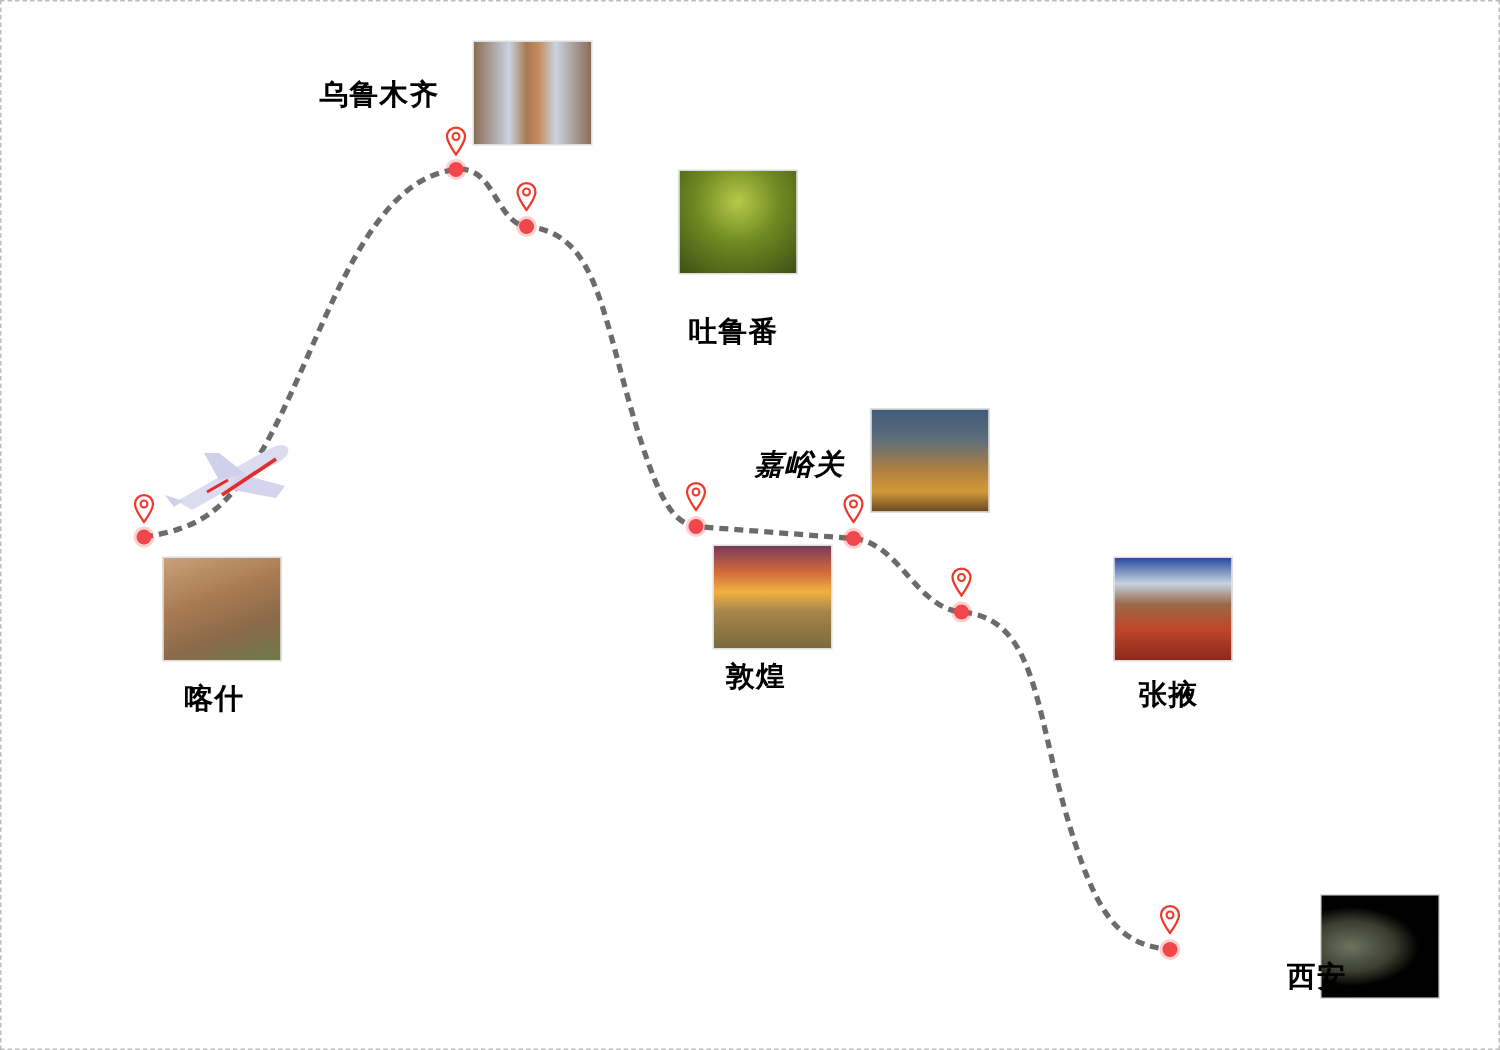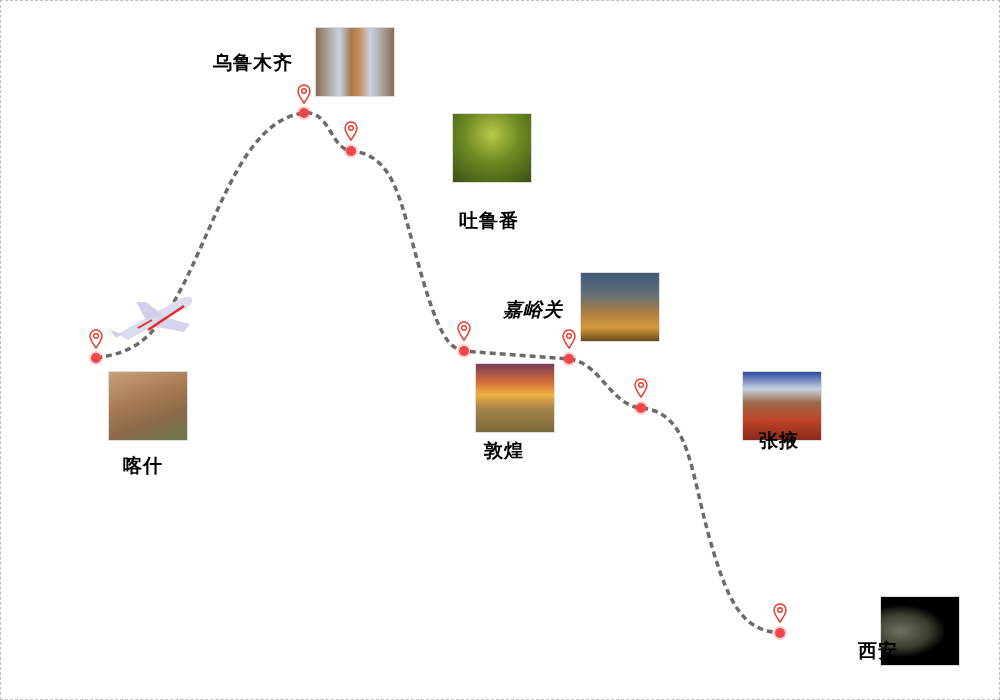--- a/index.html
+++ b/index.html
@@ -78,14 +78,14 @@
 <div class="photo" style="left:580px;top:272px;width:80px;height:70px;background:linear-gradient(180deg,#405a78 0%,#5f6f7a 30%,#b08040 60%,#d29a3a 80%,#6b4a20 100%);"></div>
 <div class="photo" style="left:475px;top:363px;width:80px;height:70px;background:linear-gradient(180deg,#7a3a5a 0%,#d06a3a 25%,#f0b040 45%,#a6844c 65%,#7a6a3c 100%);"></div>
 <div class="photo" style="left:742px;top:371px;width:80px;height:70px;background:linear-gradient(180deg,#2a4aa0 0%,#c7d2e0 25%,#9a6a4a 45%,#c0452a 70%,#8a2a1a 100%);"></div>
 <div class="photo" style="left:880px;top:596px;width:80px;height:70px;background:radial-gradient(ellipse at 25% 50%,#6c7260 0%,#3a3d30 35%,#000 55%),radial-gradient(ellipse at 75% 60%,#7b8070 0%,#40443a 40%,#000 70%);background-color:#000;"></div>
 
 <div class="label" style="left:123px;top:453px;">喀什</div>
 <div class="label" style="left:213px;top:50px;">乌鲁木齐</div>
 <div class="label" style="left:459px;top:184px;margin-top:24px;">吐鲁番</div>
 <div class="label" style="left:484px;top:438px;text-align:right;">敦煌</div>
 <div class="label" style="left:503px;top:297px;font-style:italic;">嘉峪关</div>
-<div class="label" style="left:759px;top:428px;text-align:center;">张掖</div>
+<div class="label" style="left:759px;top:450px;text-align:center;">张掖</div>
 <div class="label" style="left:858px;top:638px;">西安</div>
 
 </body></html>

